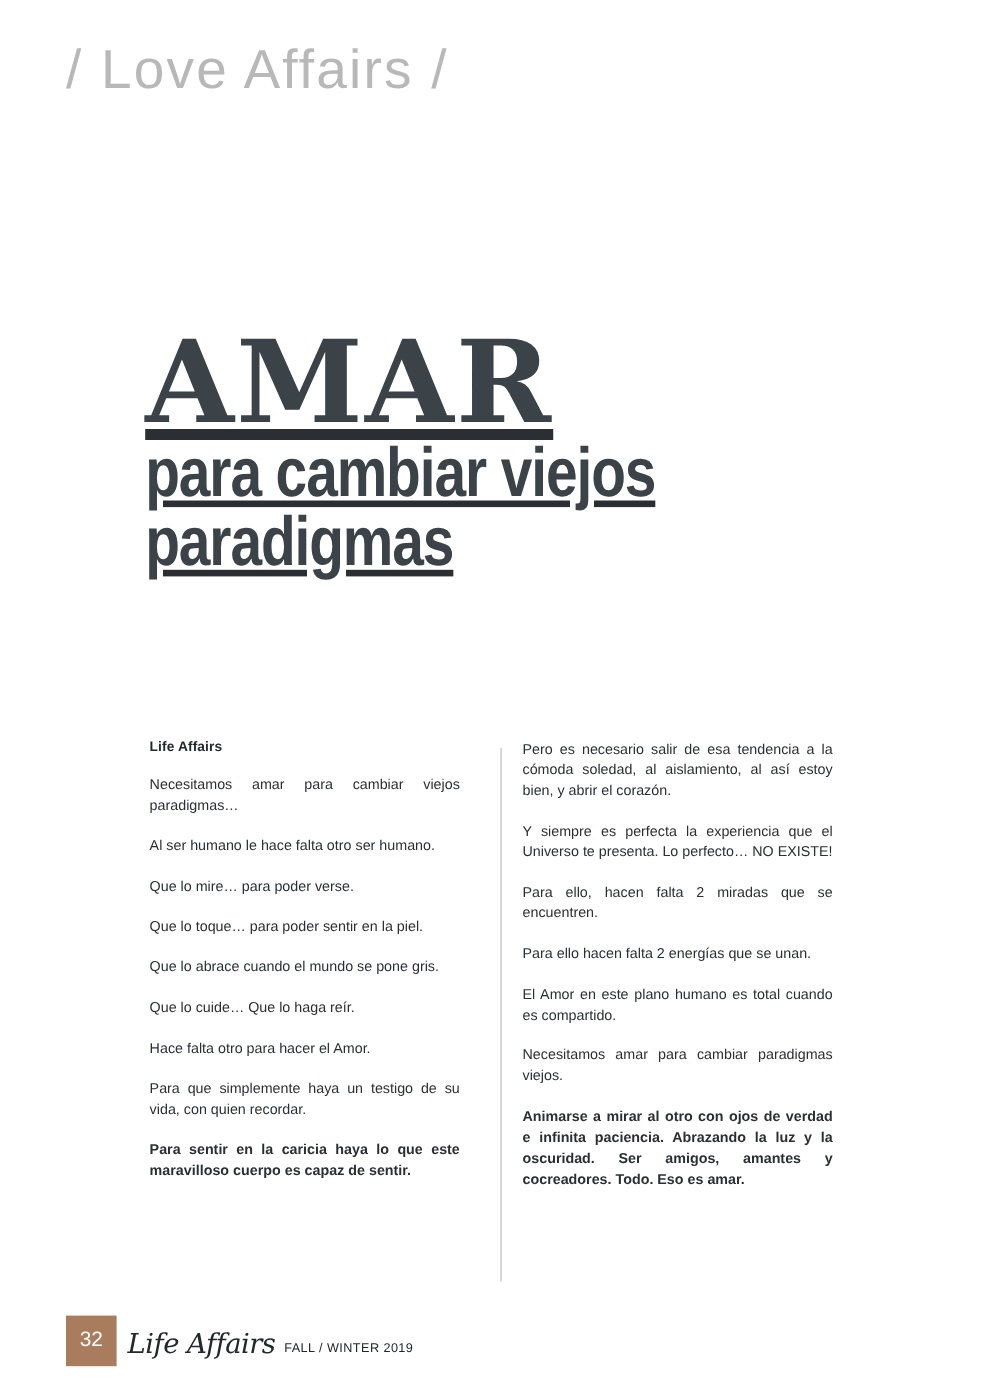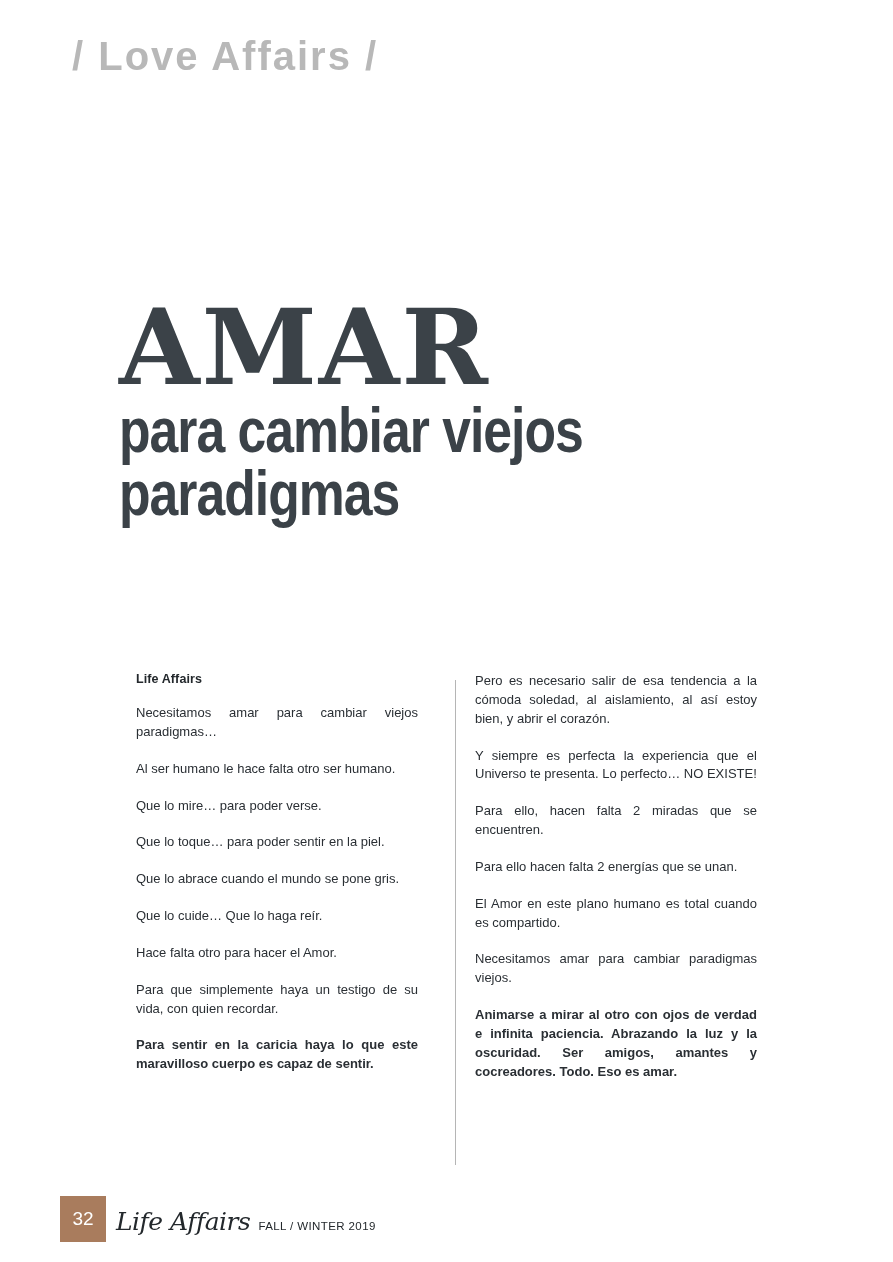--- a/index.html
+++ b/index.html
@@ -18,36 +18,37 @@
 
   .page {
     position: absolute;
     inset: 0;
     background: #ffffff;
   }
 
   
   .kicker {
     position: absolute;
-    left: 72px;
+    left: 60px;
     top: 34px;
     font-family: "Liberation Sans", sans-serif;
-    font-size: 40px;
-    font-weight: 700;
+    font-size: 50px;
+    font-weight: 400;
     letter-spacing: 2px;
     color: #b8b8b8;
     white-space: nowrap;
   }
 
   
   .title-block {
     position: absolute;
-    left: 119px;
+    left: 132px;
     top: 300px;
     width: 620px;
+    text-decoration: underline;
   }
   .title-main {
     font-family: "DejaVu Serif", "Liberation Serif", serif;
     font-weight: 700;
     font-size: 104px;
     line-height: 0.92;
     letter-spacing: 2px;
     color: #3b4248;
     margin: 0;
   }

